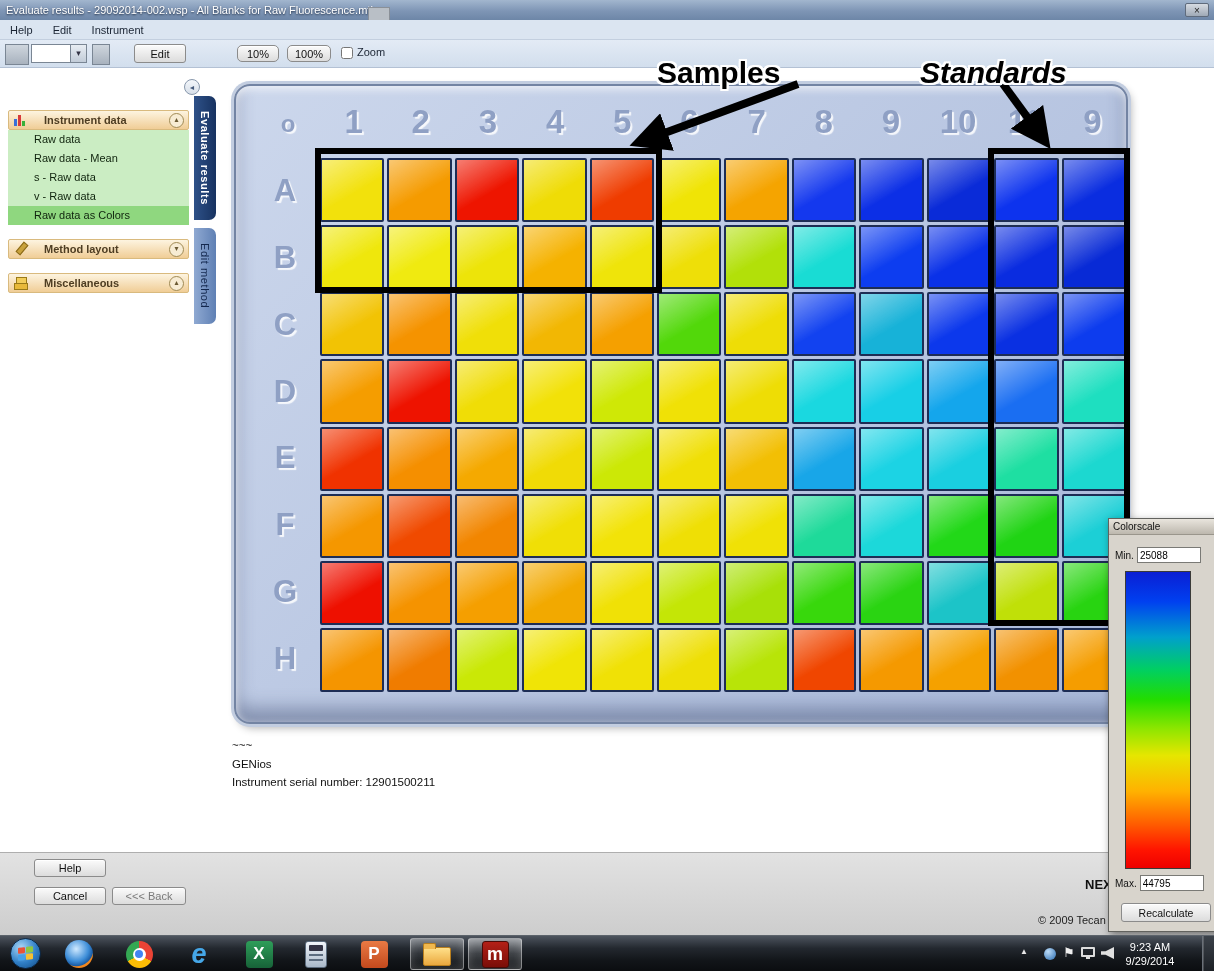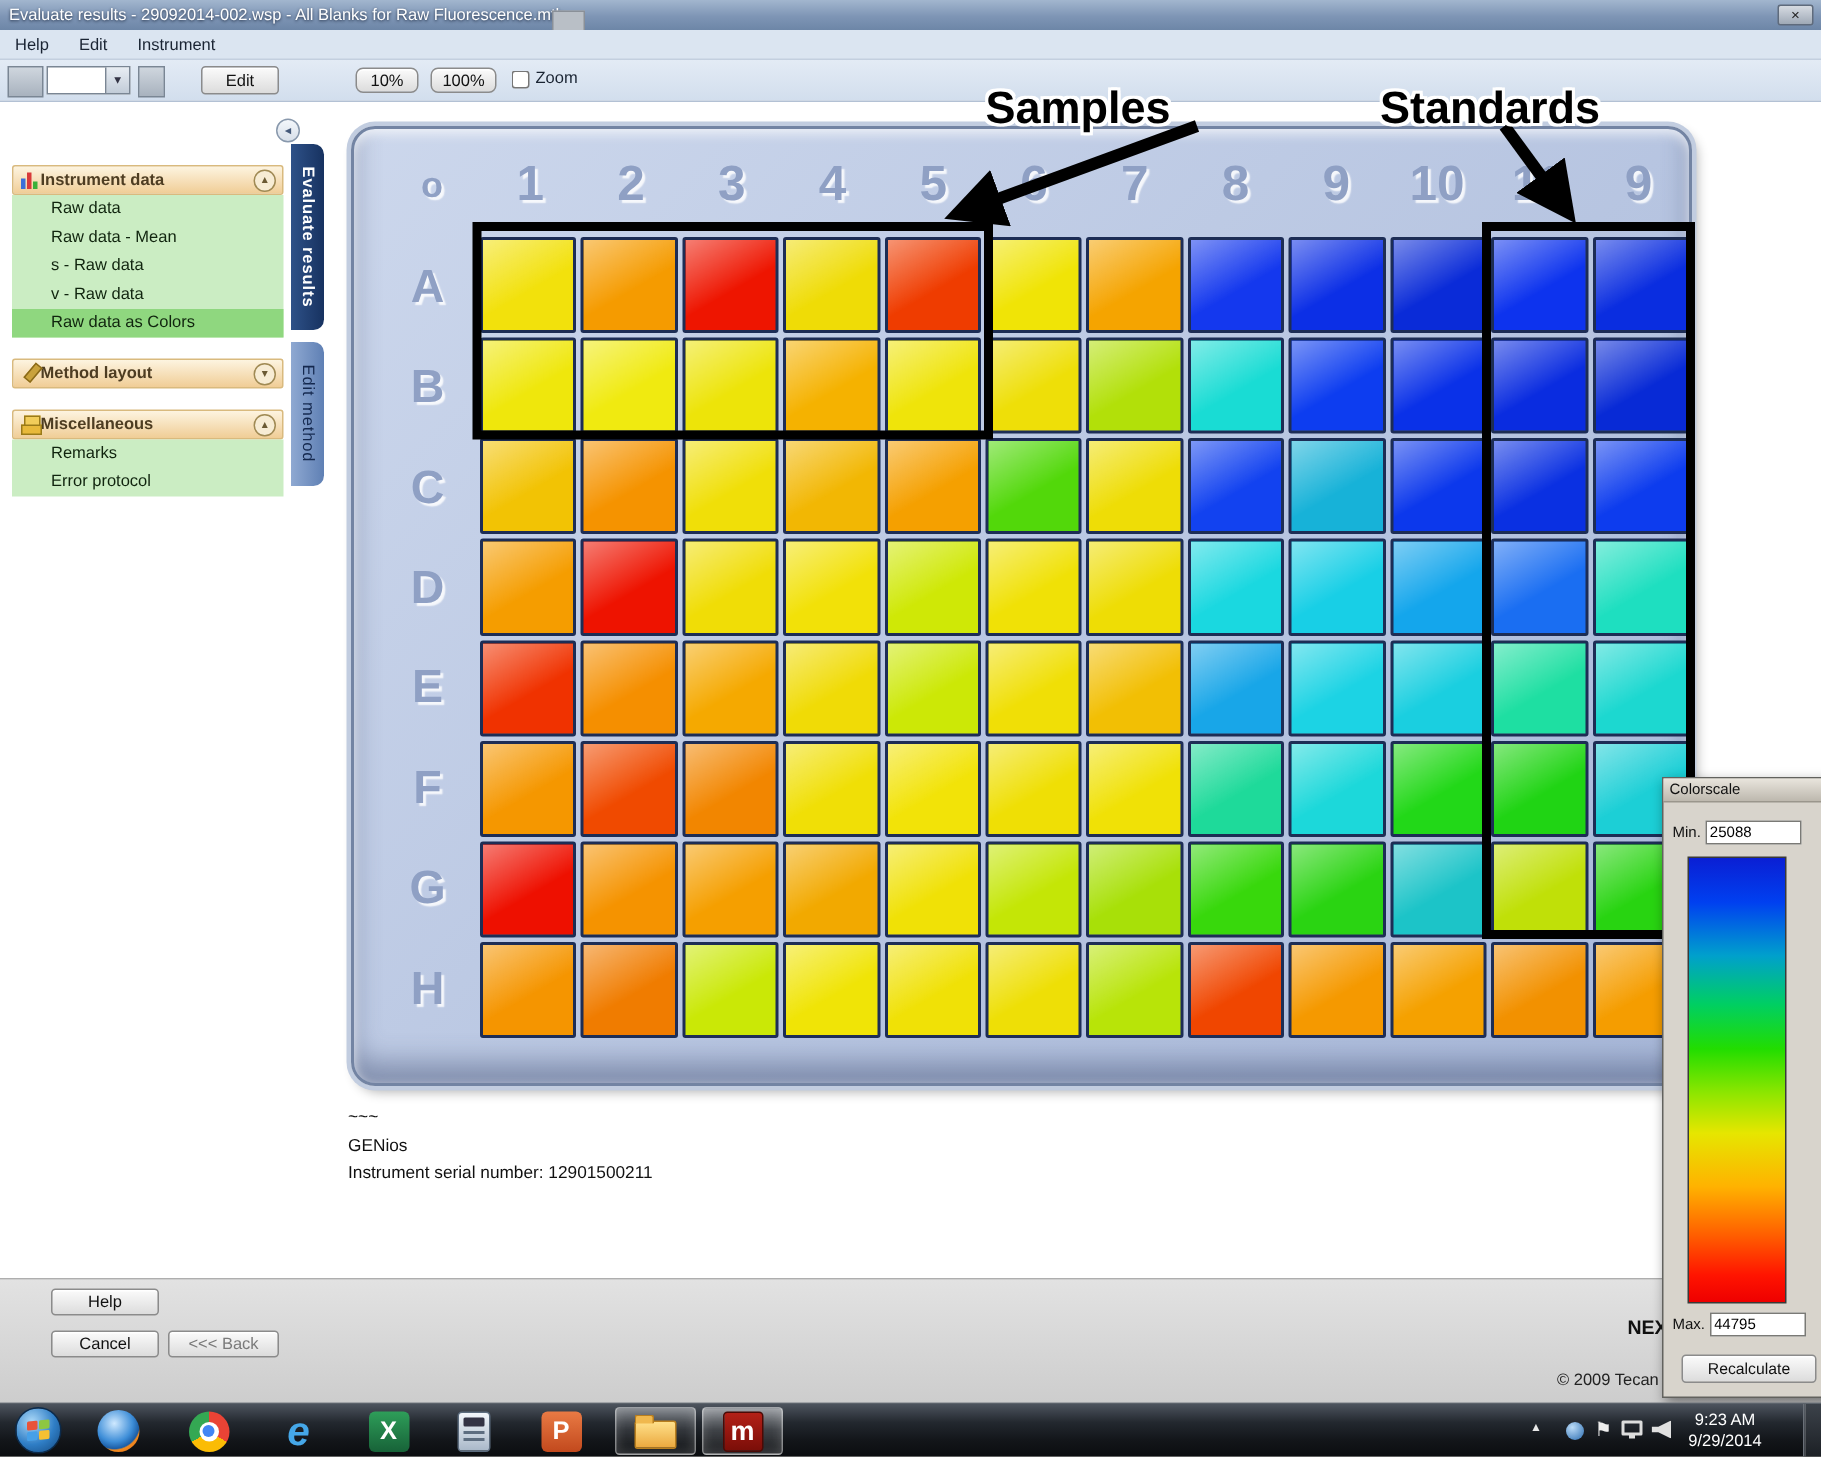--- a/index.html
+++ b/index.html
@@ -34,21 +34,21 @@
   .zoom10{position:absolute;left:237px;top:5px;width:42px;height:17px;border-radius:5px;}
   .zoom100{position:absolute;left:287px;top:5px;width:44px;height:17px;border-radius:5px;}
   .zoom-check{position:absolute;left:341px;top:7px;width:12px;height:12px;margin:0;}
   .zoom-label{position:absolute;left:357px;top:6px;font-size:11px;color:#1a2433;}
 
   
   .content{position:absolute;left:0;top:68px;width:1214px;height:784px;background:#fff;}
   .collapse-btn{position:absolute;left:184px;top:11px;width:16px;height:16px;border-radius:50%;
                 border:1px solid #8898ac;background:linear-gradient(#f4f7fb,#d7dfe9);
                 font-size:7px;color:#44597a;line-height:13px;}
-  .side-header{position:absolute;left:8px;width:181px;height:20px;display:flex;align-items:center;gap:0;
+  .side-header{position:absolute;left:8px;width:181px;height:20px;display:flex;align-items:center;gap:17px;
                padding:0 4px;box-sizing:border-box;background:linear-gradient(#fdf4e0,#f0cd96);
                border:1px solid #d9ba7e;border-radius:2px;}
   .h1{top:42px}.h2{top:171px}.h3{top:205px}
   .side-title{flex:1;font-size:11px;font-weight:bold;color:#4e3d22;}
   .chev{width:13px;height:13px;border:1px solid #a08a54;border-radius:50%;font-size:8px;line-height:12px;
         text-align:center;color:#6b5a34;background:#f7ecd4;}
   .icon{width:14px;height:14px;position:relative;display:inline-block;}
   .chart-icon i{position:absolute;bottom:1px;width:3px;}
   .chart-icon .b1{left:1px;height:7px;background:#3a6fd8;}
   .chart-icon .b2{left:5px;height:11px;background:#d83a3a;}
@@ -97,21 +97,21 @@
 
   
   .anno-box{position:absolute;border:6px solid #000;z-index:40;box-sizing:border-box;}
   .samples-box{left:315px;top:148px;width:347px;height:145px;}
   .standards-box{left:988px;top:148px;width:142px;height:478px;}
   .overlay{position:absolute;left:0;top:0;z-index:44;pointer-events:none;}
   .anno-label{position:absolute;z-index:46;font-size:30px;font-weight:bold;color:#000;
       text-shadow:2px 0 0 #fff,-2px 0 0 #fff,0 2px 0 #fff,0 -2px 0 #fff,
                   2px 2px 0 #fff,-2px -2px 0 #fff,2px -2px 0 #fff,-2px 2px 0 #fff;}
   .samples-label{left:657px;top:56px;}
-  .standards-label{left:920px;top:56px;}
+  .standards-label{left:920px;top:56px;font-style:italic;}
 
   
   .cs-window{position:absolute;left:1108px;top:518px;width:122px;height:414px;background:#d8d4cc;
              border:1px solid #62625e;box-shadow:2px 3px 8px rgba(0,0,0,.45);z-index:60;box-sizing:border-box;}
   .cs-titlebar{height:16px;background:linear-gradient(#e9e5dd,#bdb8ae);border-bottom:1px solid #9a968c;
                font-size:10px;padding:2px 4px;color:#111;box-sizing:border-box;}
   .cs-row{position:absolute;left:6px;display:flex;align-items:center;gap:3px;}
   .cs-min{top:28px;}.cs-max{top:356px;}
   .cs-label{font-size:10px;color:#111;}
   .cs-input{width:58px;height:14px;font-size:10px;border:1px solid #7a7a76;background:#fff;font-family:inherit;padding:0 2px;}
@@ -226,24 +226,20 @@
       <span class="icon pencil-icon"></span>
       <span class="side-title">Method layout</span>
       <span class="chev">▾</span>
     </div>
 
     <div class="side-header h3">
       <span class="icon stack-icon"></span>
       <span class="side-title">Miscellaneous</span>
       <span class="chev">▴</span>
     </div>
-    <div class="side-items si2">
-        <div class="side-item">Remarks</div>
-        <div class="side-item">Error protocol</div>
-      </div>
 
     <div class="vtab tab-eval">Evaluate results</div>
     <div class="vtab tab-edit">Edit method</div>
 
     <div class="plate">
       <span class="corner">o</span>
       <div class="col-heads">
           <div class="col-num">1</div>
           <div class="col-num">2</div>
           <div class="col-num">3</div>

